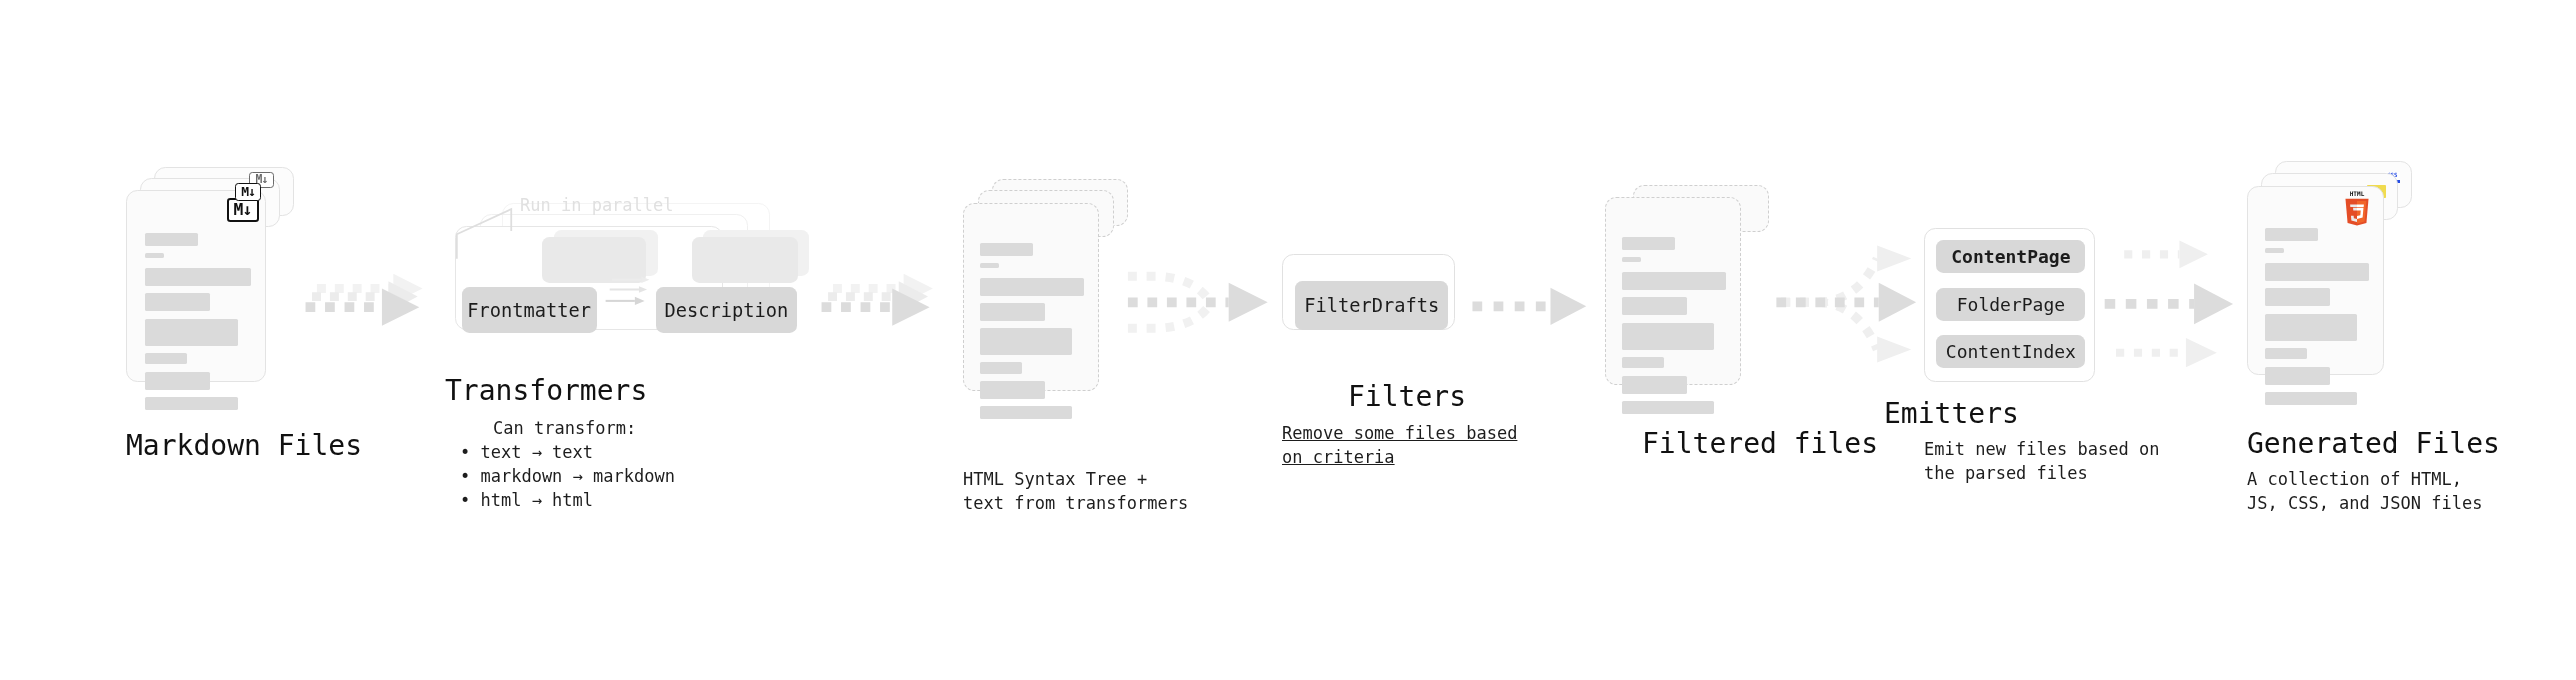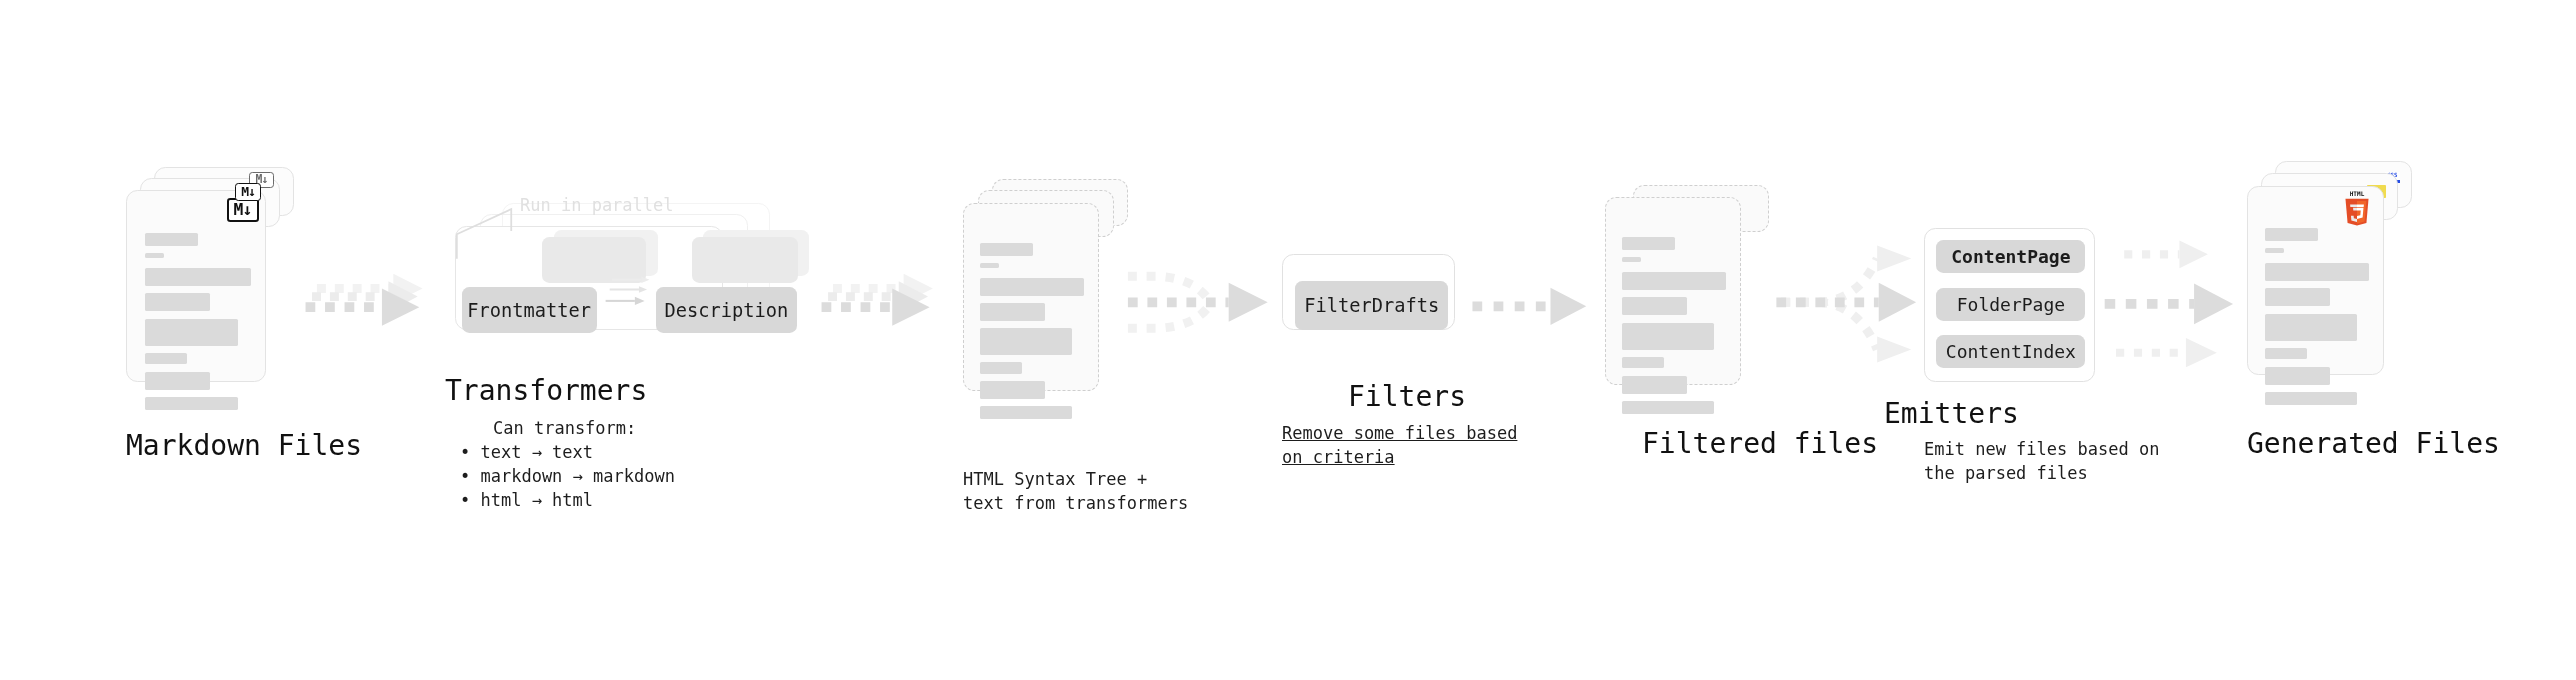--- a/index.html
+++ b/index.html
@@ -282,20 +282,22 @@
         <div class="bar" style="width:104px; height:18px;"></div>
         <div class="bar" style="width:65px; height:18px;"></div>
         <div class="bar" style="width:92px; height:27px;"></div>
         <div class="bar" style="width:42px; height:11.4px;"></div>
         <div class="bar" style="width:65px; height:18px;"></div>
         <div class="bar" style="width:92px; height:13px;"></div>
       </div>
     </div>
   </div>
   <div class="title" style="left:2247px; top:427px;">Generated Files</div>
+  <div class="subtitle" style="left:2247px; top:467px;">A collection of HTML,
+JS, CSS, and JSON files</div>
 
   <svg class="ov" width="2576" height="681" viewBox="0 0 3170 838">
     <defs>
       <g id="dashline"></g>
     </defs>
 
     <g>
       <line x1="390" y1="355" x2="484" y2="355" stroke="#f2f2f2" stroke-width="11" stroke-dasharray="11 11"></line>
       <polygon points="484,337 520,355 484,373" fill="#f2f2f2"></polygon>
       <line x1="384" y1="365" x2="478" y2="365" stroke="#ececec" stroke-width="11" stroke-dasharray="11 11"></line>

